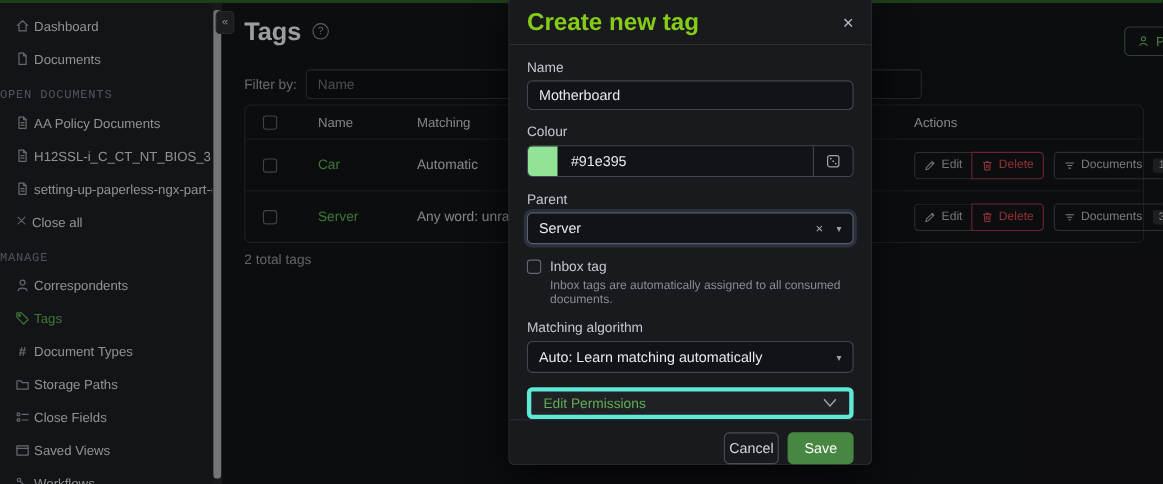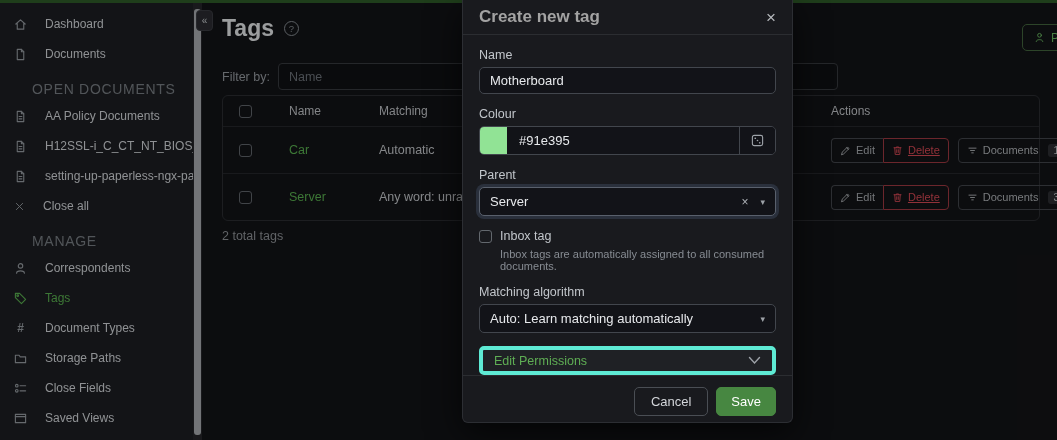--- a/index.html
+++ b/index.html
@@ -4,24 +4,24 @@
 <style>
   * { margin:0; padding:0; box-sizing:border-box; }
   body { font-family:"Liberation Sans", sans-serif; background:#0b0b0c; }
   .app { position:relative; width:1057px; height:440px; overflow:hidden; background:#131417; }
 
   
   .topbar { position:absolute; top:0; left:0; width:100%; height:3px; background:#2f5f2a; z-index:1; }
 
   
   .sidebar { position:absolute; top:3px; left:0; width:193px; height:437px; background:#1e1f23; padding-top:6px; z-index:2; }
-  .side-item { display:flex; align-items:center; gap:18px; padding:8px 14px; font-size:12px; color:#d9dde1; cursor:pointer; white-space:nowrap; overflow:hidden; }
+  .side-item { display:flex; align-items:flex-start; gap:4px; padding:8px 14px; font-size:12px; color:#d9dde1; cursor:pointer; white-space:nowrap; overflow:hidden; }
   .side-item .ic { color:#9aa0a6; flex:0 0 auto; }
   .side-item.active, .side-item.active .ic { color:#5cb552; }
-  .side-header { padding:12px 14px 4px 32px; font-size:14px; letter-spacing:.7px; color:#7c8288; }
+  .side-header { padding:12px 14px 4px 0; font-size:11px; letter-spacing:.7px; color:#7c8288;font-family:Liberation Mono, monospace; }
   .hash-ic { font-size:12px; font-weight:bold; color:#9aa0a6; width:13px; text-align:center; }
 
   
   .scroll-track { position:absolute; top:3px; left:193px; width:9px; height:437px; background:#26272b; z-index:2; }
   .scroll-thumb { position:absolute; top:6px; left:1px; width:7px; height:426px; background:#aeb1b5; border-radius:3px; }
   .collapse-btn { position:absolute; top:10px; left:196px; width:17px; height:21px; background:#2c2d32; border:1px solid #3c3e44; border-radius:4px; color:#cfd3d7; font-size:10px; display:flex; align-items:center; justify-content:center; z-index:3; cursor:pointer; }
 
   
   .main { position:absolute; top:3px; left:202px; right:0; bottom:0; background:#131417; z-index:2; }
   .page-title-row { position:absolute; top:12px; left:20px; display:flex; align-items:center; gap:10px; }
@@ -41,52 +41,52 @@
   .cell-check { width:44px; display:flex; justify-content:center; }
   .cell-name { width:112px; padding-left:22px; }
   .cell-matching { width:230px; }
   .cell-spacer { flex:1; }
   .cell-actions { width:208px; display:flex; align-items:center;margin-left:39px; }
   .cb { width:13px; height:13px; border:1px solid #63686e; border-radius:3px; background:transparent; cursor:pointer; }
   .tag-link { color:#5cb552; cursor:pointer; }
   .btn-group { display:flex; }
   .mini-btn { display:flex; align-items:center; gap:5px; height:25px; padding:0 8px; font-size:11px; border:1px solid #45484e; color:#aeb2b7; background:transparent; cursor:pointer; white-space:nowrap; }
   .mini-edit { border-radius:4px 0 0 4px; border-right:none; }
-  .mini-del { border-radius:0 4px 4px 0; border-color:#a43b43; color:#dc4b57;text-decoration:underline; }
+  .mini-del { border-radius:0 4px 4px 0; border-color:#a43b43; color:#dc4b57; }
   .mini-docs { border-radius:4px; margin-left:9px; color:#b6babe; }
   .count-badge { background:#2e3035; border-radius:3px; padding:1px 5px; font-size:10px; color:#cfd2d6; margin-left:5px; }
   .summary { position:absolute; top:226px; left:20px; font-size:12.5px; color:#93979c; }
 
   
   .overlay { position:absolute; inset:0; background:rgba(0,0,0,0.34); z-index:4; }
 
   
   .modal { position:absolute; top:0; left:462px; width:331px; height:423px; background:#191a1e; border:1px solid #2c2e33; border-top:none; border-radius:0 0 6px 6px; box-shadow:0 10px 34px rgba(0,0,0,.65); z-index:5; display:flex; flex-direction:column; }
   .m-header { display:flex; align-items:center; justify-content:space-between; padding:7px 16px; border-bottom:1px solid #2b2d31; }
-  .m-title { font-size:17px; font-weight:bold; color:#a3a3a3; }
+  .m-title { font-size:22px; font-weight:bold; color:#84cc16; }
   .m-close { background:none; border:none; color:#b6b9bd; font-size:17px; cursor:pointer; line-height:1; }
   .m-body { padding:13px 16px 0 16px; flex:1; }
   .fgroup { margin-bottom:13px; }
   .flabel { display:block; font-size:12.5px; color:#c2c6cb; margin-bottom:5px; }
   .finput { width:100%; height:27px; background:#121318; border:1px solid #42464d; border-radius:5px; color:#e7e9ec; font-size:13px; padding:0 10px; font-family:"Liberation Sans",sans-serif; }
   .color-row { display:flex; align-items:stretch; height:29px; border:1px solid #42464d; border-radius:5px; overflow:hidden; }
   .swatch { width:27px; flex:0 0 auto; }
   .color-input { flex:1; background:#121318; border:none; color:#e7e9ec; font-size:13px; padding:0 12px; font-family:"Liberation Sans",sans-serif; min-width:0; }
   .dice-btn { width:36px; flex:0 0 auto; background:#121318; border:none; border-left:1px solid #42464d; color:#9da2a8; display:flex; align-items:center; justify-content:center; cursor:pointer; }
   .select { display:flex; align-items:center; height:29px; background:#121318; border:1px solid #42464d; border-radius:5px; padding:0 10px; cursor:pointer; }
   .select.focused { border-color:#59606c; box-shadow:0 0 0 3px rgba(86,108,140,0.28); }
   .select-value { flex:1; font-size:13px; color:#e7e9ec; }
   .clear-x { color:#aeb2b7; font-size:12px; margin-right:12px; cursor:pointer; }
   .caret { color:#9da2a8; font-size:9px; cursor:pointer; }
   .check-row { display:flex; align-items:center; gap:8px; }
   .check-label { font-size:12.5px; color:#c2c6cb; }
   .hint { margin:5px 0 0 21px; font-size:11px; color:#878c93; }
   .accordion { display:flex; align-items:center; justify-content:space-between; height:29px; padding:0 11px; background:#1f2125; border:4px solid #5eead4; border-radius:5px; color:#5fae54; font-size:12.5px; cursor:pointer; margin-top:2px; }
   .m-footer { display:flex; justify-content:flex-end; gap:8px; padding:11px 16px; border-top:1px solid #2b2d31; }
-  .btn-cancel { padding:6px 16px; background:transparent; border:1px solid #4a4e54; border-radius:5px; color:#d3d6da; font-size:13px; cursor:pointer; font-family:"Liberation Sans",sans-serif; }
+  .btn-cancel { padding:6px 4px; background:transparent; border:1px solid #4a4e54; border-radius:5px; color:#d3d6da; font-size:13px; cursor:pointer; font-family:"Liberation Sans",sans-serif; }
   .btn-save { padding:6px 14px; background:#478741; border:1px solid #478741; border-radius:5px; color:#fff; font-size:13px; cursor:pointer; font-family:"Liberation Sans",sans-serif; }
 
   .ic { width:13px; height:13px; fill:none; stroke:currentColor; stroke-width:1.2; stroke-linecap:round; stroke-linejoin:round; flex:0 0 auto; }
   .ic-sm { width:11px; height:11px; }
 </style>
 </head>
 <body>
 
 <div class="app">
   <div class="topbar"></div>

